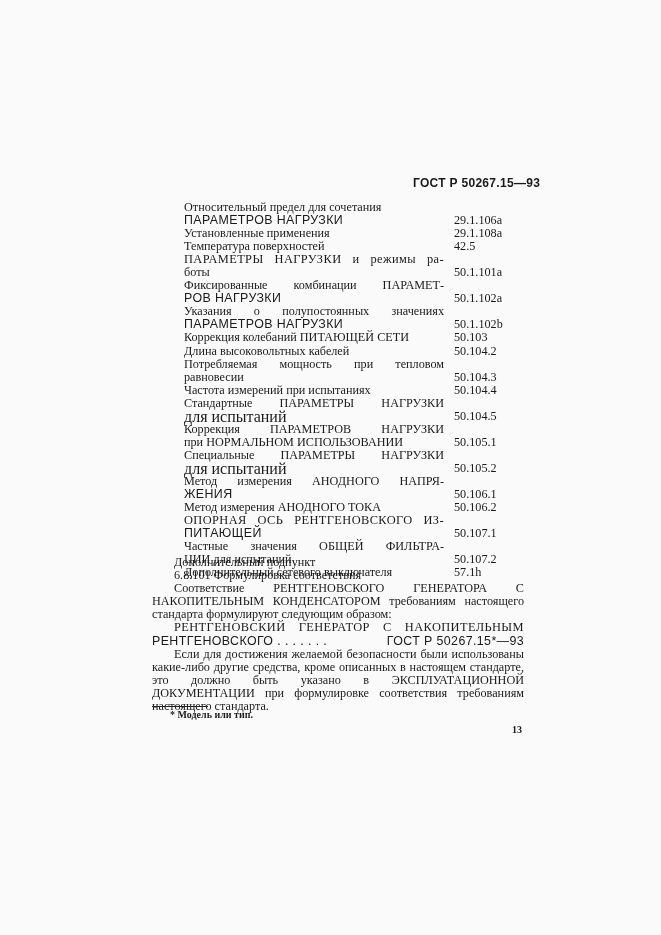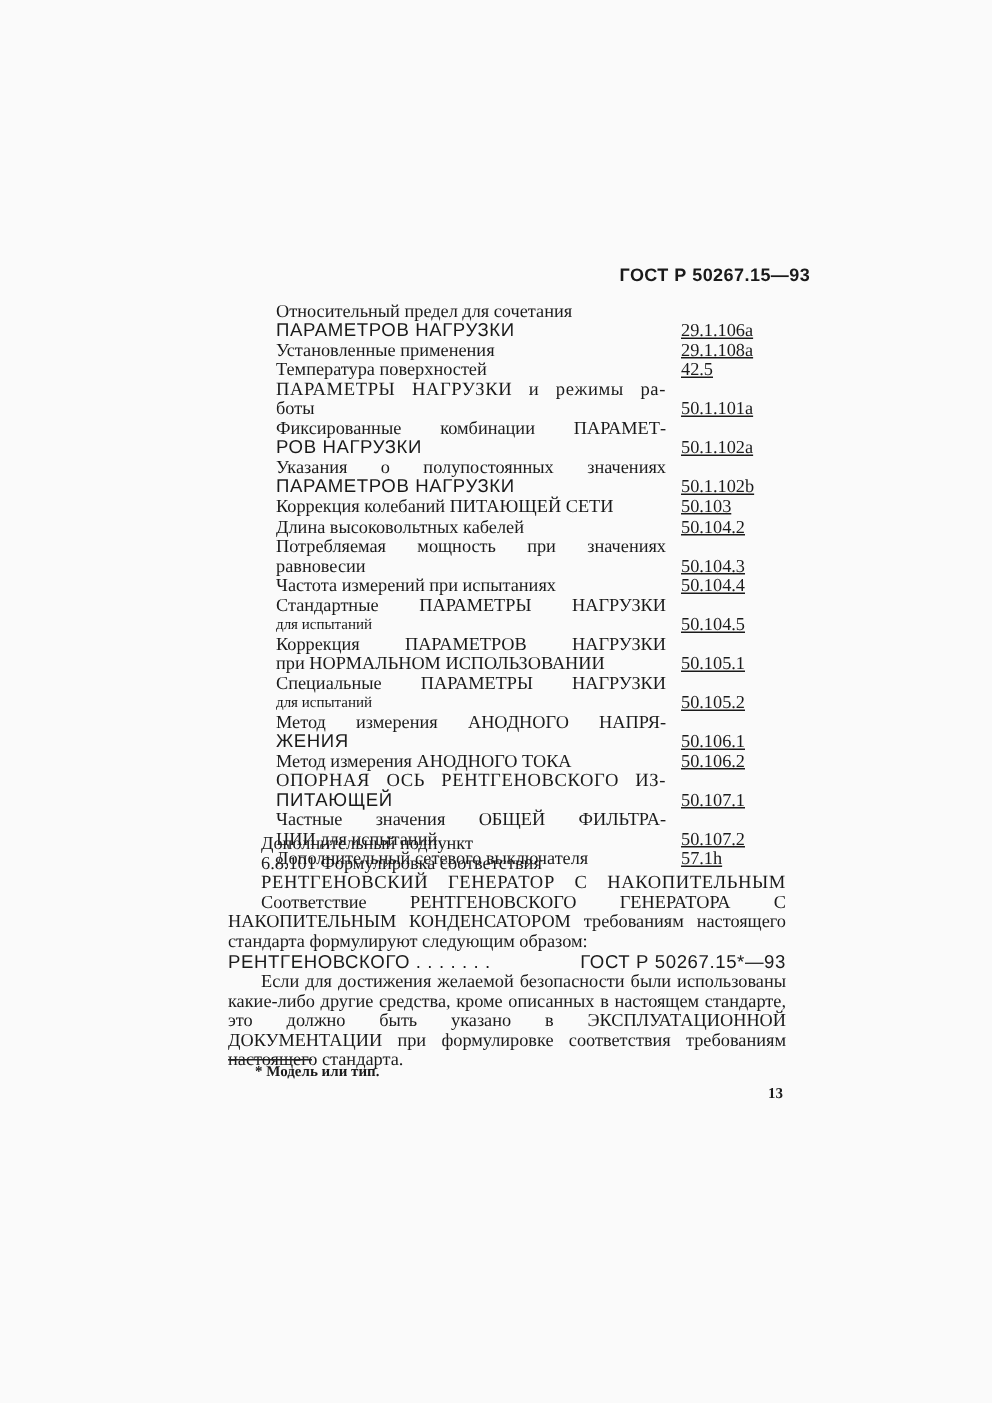--- a/index.html
+++ b/index.html
@@ -15,23 +15,23 @@
     position: absolute; left: 413px; top: 176px;
     font-family: "Liberation Sans", sans-serif;
     font-weight: bold; font-size: 12px; letter-spacing: 0.3px;
   }
   .index {
     position: absolute; left: 152px; top: 201px; width: 360px;
     font-size: 12.2px; line-height: 13.05px; margin-left: 32px;
   }
   .row { display: flex; justify-content: space-between; }
   .row .term { flex: 0 0 260px; text-align: justify; text-align-last: left; }
-  .row .ref { flex: 0 0 90px; text-decoration: underline; }
+  .row .ref { flex: 0 0 90px; }
   .caps { font-family: "Liberation Sans", sans-serif; font-size: 12.4px; letter-spacing: 0.4px; }
-  .small { font-size: 10px; }
+  .small { font-size: 16px; }
   .section {
     position: absolute; left: 152px; top: 556px; width: 372px;
     font-size: 12.2px; line-height: 13.1px;
   }
   .section p { margin: 0; text-align: justify; }
   .indent { text-indent: 22px; }
   .just-last { text-align-last: justify; font-family: Liberation Serif, serif; }
   .leader-row { display: flex; justify-content: space-between; }
   .footnote-rule {
     position: absolute; left: 152px; top: 706px; width: 56px;
@@ -88,21 +88,21 @@
   <div class="row">
     <div class="term">Коррекция колебаний ПИТАЮЩЕЙ СЕТИ</div>
     <div class="ref">50.103</div>
   </div>
   <div class="row">
     <div class="term">Длина высоковольтных кабелей</div>
     <div class="ref">50.104.2</div>
   </div>
   <div class="row">
     <div class="term">
-        <div class="just-last">Потребляемая мощность при значениях</div>
+        <div class="just-last">Потребляемая мощность при тепловом</div>
         <div>равновесии</div>
       </div>
     <div class="ref" style="align-self:flex-end">50.104.3</div>
   </div>
   <div class="row">
     <div class="term">Частота измерений при испытаниях</div>
     <div class="ref">50.104.4</div>
   </div>
   <div class="row">
     <div class="term">
@@ -152,22 +152,22 @@
   </div>
   <div class="row">
     <div class="term">Дополнительный сетевого выключателя</div>
     <div class="ref">57.1h</div>
   </div>
 </div>
 
 <div class="section">
   <p class="indent">Дополнительный подпункт</p>
   <p class="indent">6.8.101 Формулировка соответствия</p>
+  <p class="indent">Соответствие РЕНТГЕНОВСКОГО ГЕНЕРАТОРА С НАКОПИТЕЛЬНЫМ КОНДЕНСАТОРОМ требованиям настоящего стандарта формулируют следующим образом:</p>
   <p class="indent just-last caps">РЕНТГЕНОВСКИЙ ГЕНЕРАТОР С НАКОПИТЕЛЬНЫМ</p>
-  <p class="indent">Соответствие РЕНТГЕНОВСКОГО ГЕНЕРАТОРА С НАКОПИТЕЛЬНЫМ КОНДЕНСАТОРОМ требованиям настоящего стандарта формулируют следующим образом:</p>
   <div class="leader-row">
     <span class="caps">РЕНТГЕНОВСКОГО . . . . . . .</span>
     <span class="caps">ГОСТ Р 50267.15*—93</span>
   </div>
   <p class="indent">Если для достижения желаемой безопасности были использованы какие-либо другие средства, кроме описанных в настоящем стандарте, это должно быть указано в ЭКСПЛУАТАЦИОННОЙ ДОКУМЕНТАЦИИ при формулировке соответствия требованиям настоящего стандарта.</p>
 </div>
 
 <div class="footnote-rule"></div>
 <div class="footnote">* Модель или тип.</div>
 <div class="page-num">13</div>

